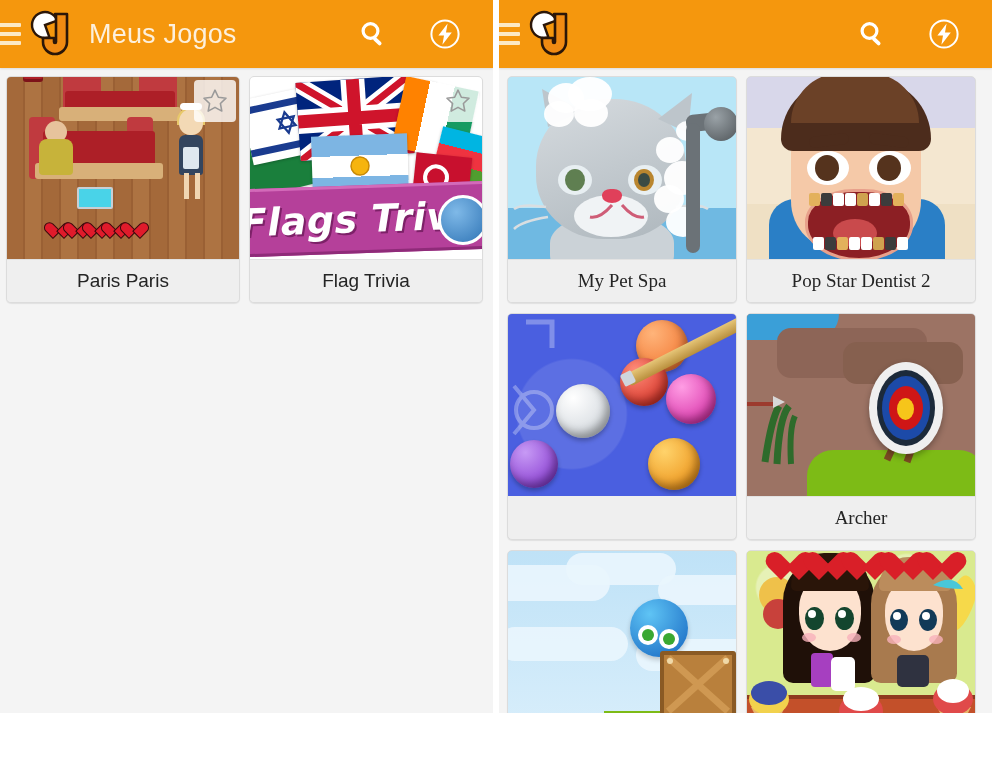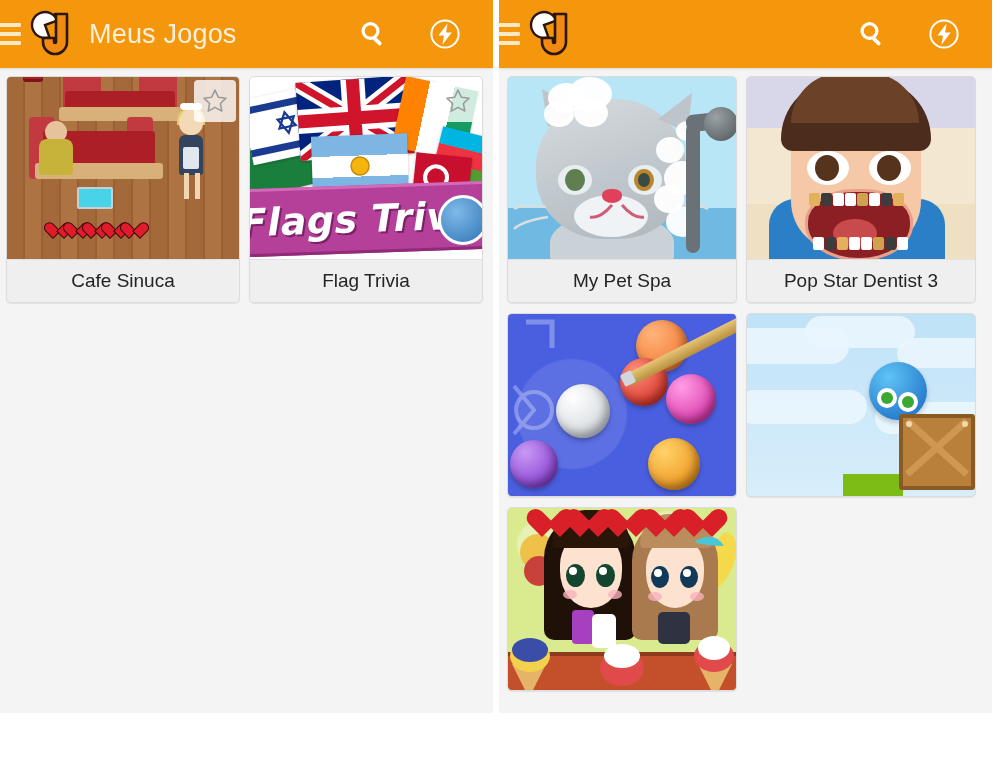--- a/index.html
+++ b/index.html
@@ -97,21 +97,21 @@
   .appbar-action.boost  { margin-right: 22px; }
 
   
   .grid {
     padding: 8px 6px 0 6px;
     display: flex;
     flex-wrap: wrap;
     gap: 10px 9px;
     align-content: flex-start;
   }
-  .grid-right { padding: 8px 6px 0 8px; }
+  .grid-right { padding: 8px 6px 0 8px; font-family: Liberation Serif, serif; }
 
   .card {
     width: 232px;
     background: #efefef;
     border: 1px solid #dcdcdc;
     border-radius: 5px;
     overflow: hidden;
     box-shadow: 0 1px 1px rgba(0,0,0,0.08);
     cursor: pointer;
     position: relative;
@@ -346,21 +346,21 @@
               <div class="heart"></div>
                 <div class="heart"></div>
             </div>
           </div>
           <div class="fav">
             <svg viewBox="0 0 30 30" width="28" height="28">
               <path d="M15 3.4 L18.6 11 L26.8 12 L20.8 17.7 L22.3 25.8 L15 21.8 L7.7 25.8 L9.2 17.7 L3.2 12 L11.4 11 Z" fill="none" stroke="#9a9a9a" stroke-width="1.7" stroke-linejoin="round"></path>
             </svg>
           </div>
         </div>
-        <div class="card-label">Cafe Sinuca</div>
+        <div class="card-label">Paris Paris</div>
       </div>
 
       <div class="card">
         <div class="thumb">
           <div class="art-flags">
             <div class="flag flag-sa" style="left:-16px;top:52px;width:92px;height:62px;transform:rotate(-14deg);"></div>
             <div class="flag flag-il" style="left:-4px;top:14px;width:86px;height:66px;transform:rotate(-12deg);">
               <div class="stripe" style="top:8px;"></div>
               <div class="stripe" style="bottom:8px;"></div>
               <svg viewBox="0 0 40 40" width="30" height="30" style="position:absolute;left:26px;top:16px;">
@@ -515,21 +515,21 @@
               <div class="tooth" style="background:#3c3c3c;"></div>
               <div class="tooth" style="background:#e3b15c;"></div>
               <div class="tooth" style="background:#ffffff;"></div>
               <div class="tooth" style="background:#ffffff;"></div>
               <div class="tooth" style="background:#cfa24f;"></div>
               <div class="tooth" style="background:#3c3c3c;"></div>
               <div class="tooth" style="background:#ffffff;"></div>
             </div>
           </div>
         </div>
-        <div class="card-label">Pop Star Dentist 3</div>
+        <div class="card-label">Pop Star Dentist 2</div>
       </div>
 
       <div class="card card-right">
         <div class="thumb">
           <div class="art-sinuca">
             <svg viewBox="0 0 228 182" width="228" height="182" style="position:absolute;inset:0;opacity:.30;">
               <circle cx="26" cy="96" r="18" fill="none" stroke="#ffffff" stroke-width="4"></circle>
               <path d="M6 72 L26 96 L6 120" fill="none" stroke="#ffffff" stroke-width="4"></path>
               <path d="M18 8 L44 8 L44 34" fill="none" stroke="#ffffff" stroke-width="5"></path>
             </svg>
@@ -538,20 +538,44 @@
             <div class="ball" style="left:158px;top:60px; width:50px;height:50px;background:radial-gradient(circle at 32% 26%,#ff9de4,#cf1b9b);"></div>
             <div class="ball" style="left:48px; top:70px; width:54px;height:54px;background:radial-gradient(circle at 32% 26%,#ffffff,#c6cdd4);"></div>
             <div class="ball" style="left:140px;top:124px;width:52px;height:52px;background:radial-gradient(circle at 32% 26%,#ffd36b,#e88508);"></div>
             <div class="ball" style="left:2px;  top:126px;width:48px;height:48px;background:radial-gradient(circle at 32% 26%,#c79af5,#7a27c9);"></div>
             <div class="cue" style="left:120px;top:60px;width:170px;"></div>
             <div class="cue-tip" style="left:114px;top:58px;"></div>
           </div>
         </div>
       </div>
 
+      <div class="card card-right">
+        <div class="thumb">
+          <div class="art-archer">
+            <div class="archer-sky"></div>
+            <div class="archer-rock" style="left:30px;top:14px;width:150px;height:50px;"></div>
+            <div class="archer-rock" style="left:96px;top:28px;width:120px;height:42px;background:#86604f;"></div>
+            <div class="archer-grass"></div>
+            <svg viewBox="0 0 228 182" width="228" height="182" style="position:absolute;inset:0;">
+              <path d="M18 148 q6 -42 14 -56" stroke="#2e6b2b" stroke-width="7" fill="none"></path>
+              <path d="M30 150 q2 -46 12 -58" stroke="#2e6b2b" stroke-width="7" fill="none"></path>
+              <path d="M44 150 q-2 -36 4 -48" stroke="#2e6b2b" stroke-width="6" fill="none"></path>
+              <path d="M140 146 l12 -26 M160 148 l10 -28" stroke="#7a4a22" stroke-width="7"></path>
+            </svg>
+            <div class="target-ring" style="left:122px;top:48px;width:74px;height:92px;background:#efefef;box-shadow:0 3px 6px rgba(0,0,0,.3);"></div>
+            <div class="target-ring" style="left:130px;top:56px;width:58px;height:76px;background:#1c2a3a;"></div>
+            <div class="target-ring" style="left:135px;top:62px;width:48px;height:64px;background:#1c4aa8;"></div>
+            <div class="target-ring" style="left:142px;top:72px;width:34px;height:44px;background:#cf1616;"></div>
+            <div class="target-ring" style="left:150px;top:84px;width:17px;height:22px;background:#f6c51a;"></div>
+            <div class="arrow-shaft" style="left:-2px;top:88px;width:30px;"></div>
+            <div class="arrow-head" style="left:26px;top:82px;"></div>
+          </div>
+        </div>
+        <div class="card-label">Archer</div>
+      </div>
 
       <div class="card card-right">
         <div class="thumb">
           <div class="art-ball">
             <div class="cloud" style="left:-18px;top:14px;width:120px;height:36px;"></div>
             <div class="cloud" style="left:58px; top:2px; width:110px;height:32px;"></div>
             <div class="cloud" style="left:150px;top:24px;width:100px;height:30px;"></div>
             <div class="cloud" style="left:-10px;top:76px;width:130px;height:34px;"></div>
             <div class="cloud" style="left:128px;top:88px;width:120px;height:32px;"></div>
             <div class="blue-ball" style="left:122px;top:48px;">

